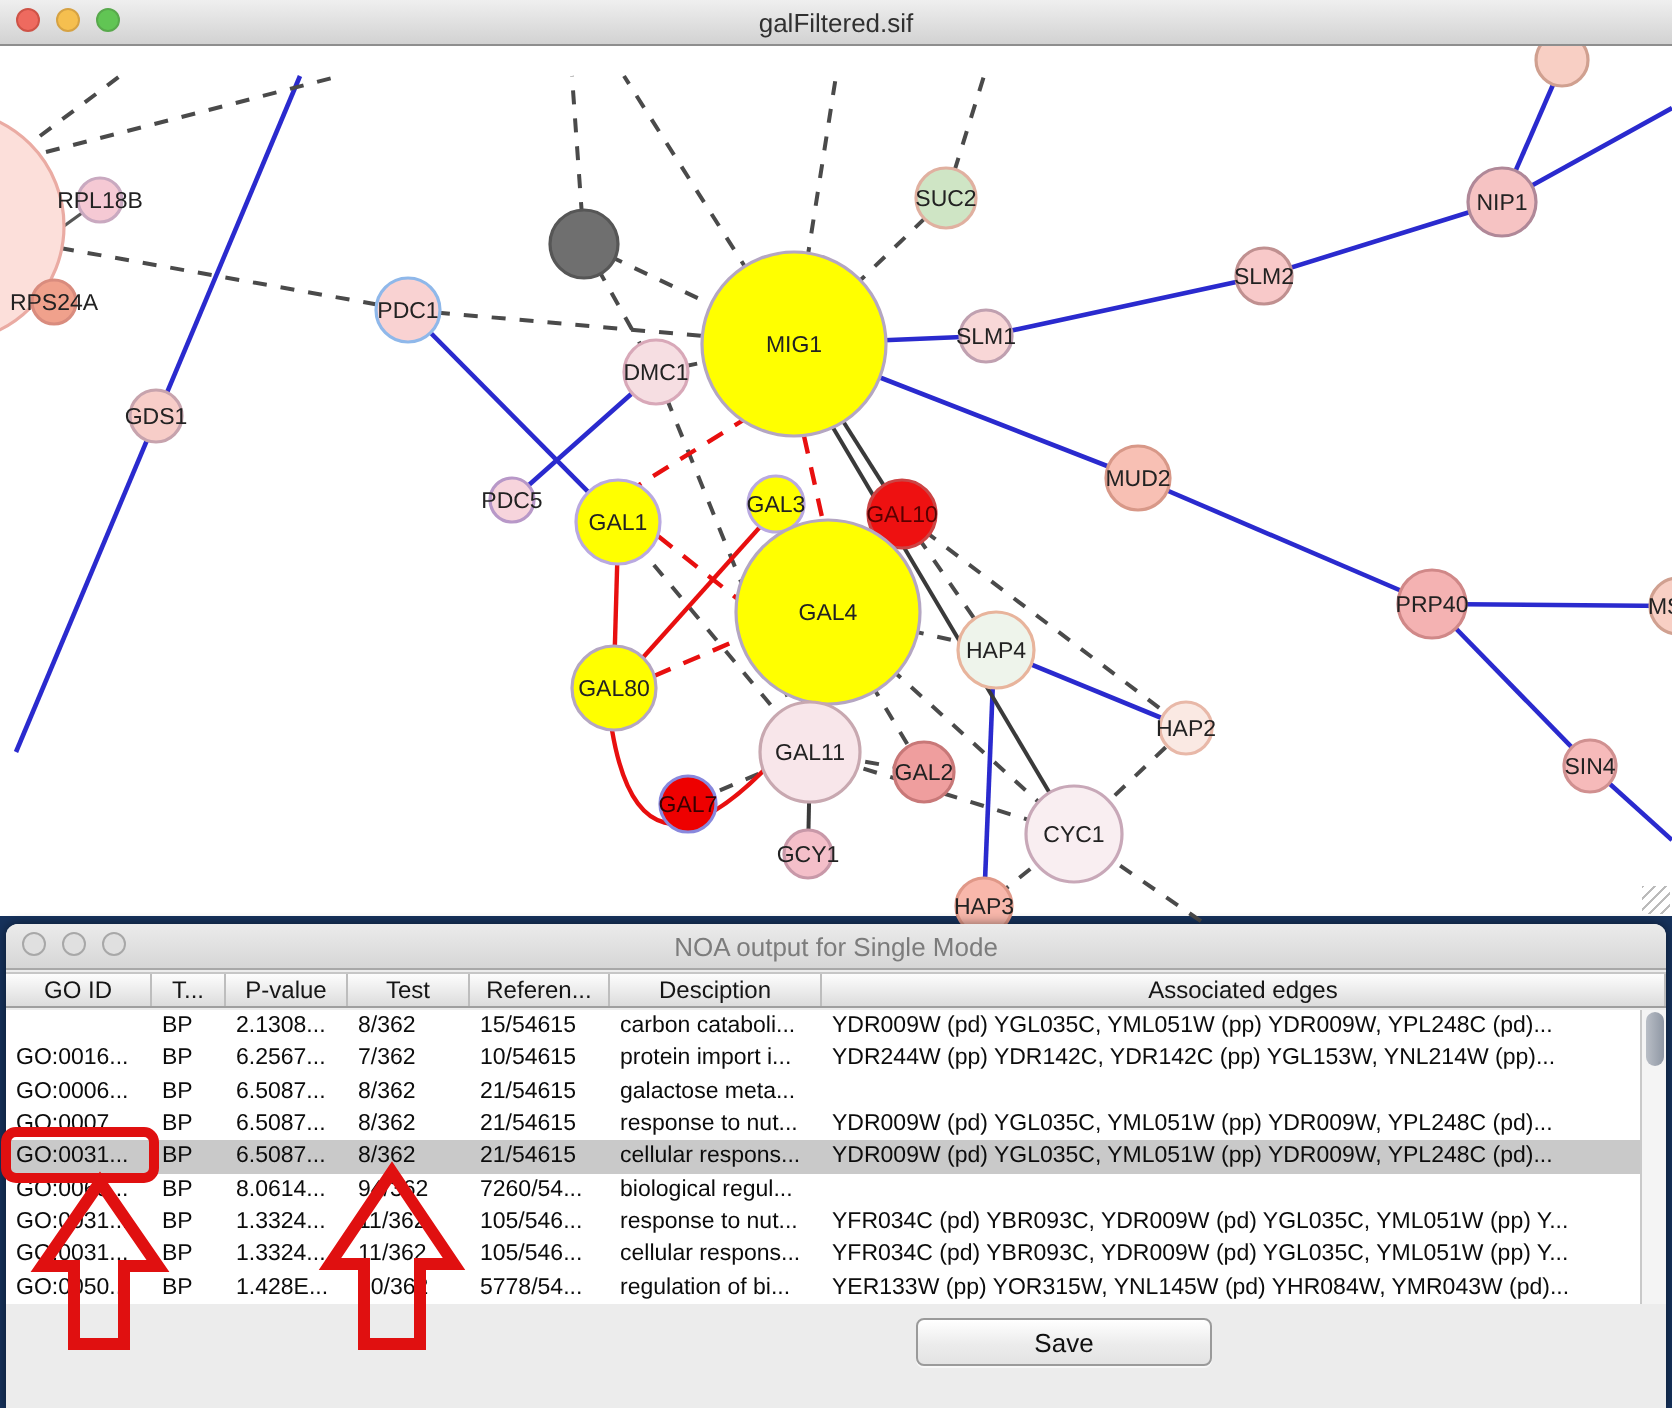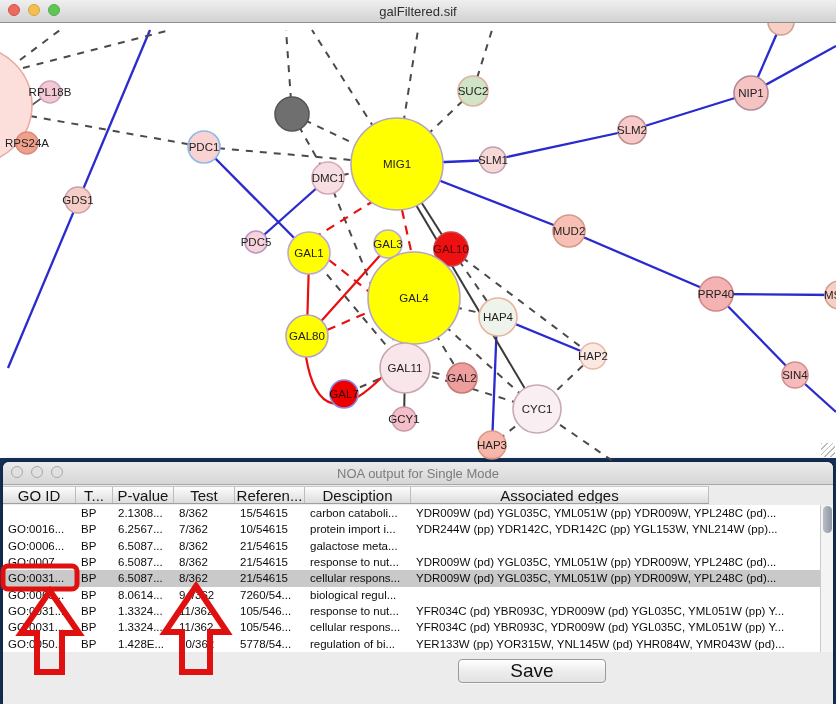--- a/index.html
+++ b/index.html
@@ -17,39 +17,39 @@
     border-bottom:1px solid #8e8e8e;
     display:flex;align-items:center;justify-content:center;
     font-size:13px;color:#303030;z-index:10;
   }
   .traffic{position:absolute;left:8px;top:4px;display:flex;gap:8px;}
   .traffic .dot{width:12px;height:12px;border-radius:50%;box-sizing:border-box;}
   .dot.red{background:#ee6a5f;border:1px solid #ce5347;}
   .dot.yellow{background:#f5bf4f;border:1px solid #d6a243;}
   .dot.green{background:#61c554;border:1px solid #58a94c;}
   .dot.gray{background:#e0e0e0;border:1px solid #a8a8a8;}
-  .net-canvas{position:absolute;left:0;top:8px;width:836px;height:458px;}
+  .net-canvas{position:absolute;left:0;top:16px;width:836px;height:458px;}
   .net-canvas svg{display:block;}
   .resize-grip{
     position:absolute;right:1px;bottom:1px;width:14px;height:14px;z-index:11;
     background:repeating-linear-gradient(135deg,#bbb 0 1px,transparent 1px 4px);
   }
   
   .noa-window{
     position:absolute;left:3px;top:462px;width:830px;height:242px;
     background:#ececec;border-radius:6px 6px 0 0;
     box-shadow:0 0 6px rgba(0,0,0,.5);
   }
   .noa-window .titlebar{border-radius:6px 6px 0 0;color:#7c7c7c;
     background:linear-gradient(#ebebeb,#d6d6d6);border-bottom:1px solid #a8a8a8;}
   .thead{
-    position:absolute;left:0;top:24px;width:706px;height:18px;
+    position:absolute;left:0;top:24px;width:830px;height:18px;
     background:linear-gradient(#fdfdfd,#dcdcdc);
     border-top:1px solid #c6c6c6;border-bottom:1px solid #9f9f9f;
-    display:flex;box-sizing:border-box;font-size:15px;color:#151515;
+    display:flex;box-sizing:border-box;font-size:12px;color:#151515;
   }
   .thead .th{
     box-sizing:border-box;border-right:1px solid #bdbdbd;
     display:flex;align-items:center;justify-content:center;
     white-space:nowrap;overflow:hidden;flex:0 0 auto;
   }
   .tbody{position:absolute;left:0;top:43px;width:817px;height:147px;background:#ececec;overflow:hidden;}
   .trow{display:flex;height:16.33px;background:#ffffff;font-size:11.5px;color:#0c0c0c;}
   .trow.selected{background:#c9c9c9;}
   .trow .td{
@@ -58,21 +58,21 @@
   }
   .vscroll{
     position:absolute;left:817px;top:43px;width:13px;height:147px;
     background:#f4f4f4;border-left:1px solid #c9c9c9;box-sizing:border-box;
   }
   .vthumb{position:absolute;left:2px;top:1px;width:9px;height:27px;border-radius:5px;
     background:linear-gradient(90deg,#b9bec6,#8f97a4);}
   .btn{
     position:absolute;height:22px;border:1px solid #9a9a9a;border-radius:4px;
     background:linear-gradient(#ffffff,#ececec 55%,#e3e3e3);
-    font-size:19px;color:#111;display:flex;align-items:center;justify-content:center;
+    font-size:13px;color:#111;display:flex;align-items:center;justify-content:center;
     box-shadow:0 1px 0 rgba(255,255,255,.6);cursor:default;
   }
   #save-btn{left:455px;top:197px;width:146px;}
   #cancel-btn{left:675px;top:197px;width:142px;}
   
   .annot{position:absolute;left:0;top:0;width:836px;height:704px;z-index:60;pointer-events:none;}
 </style>
 </head>
 <body>
 

